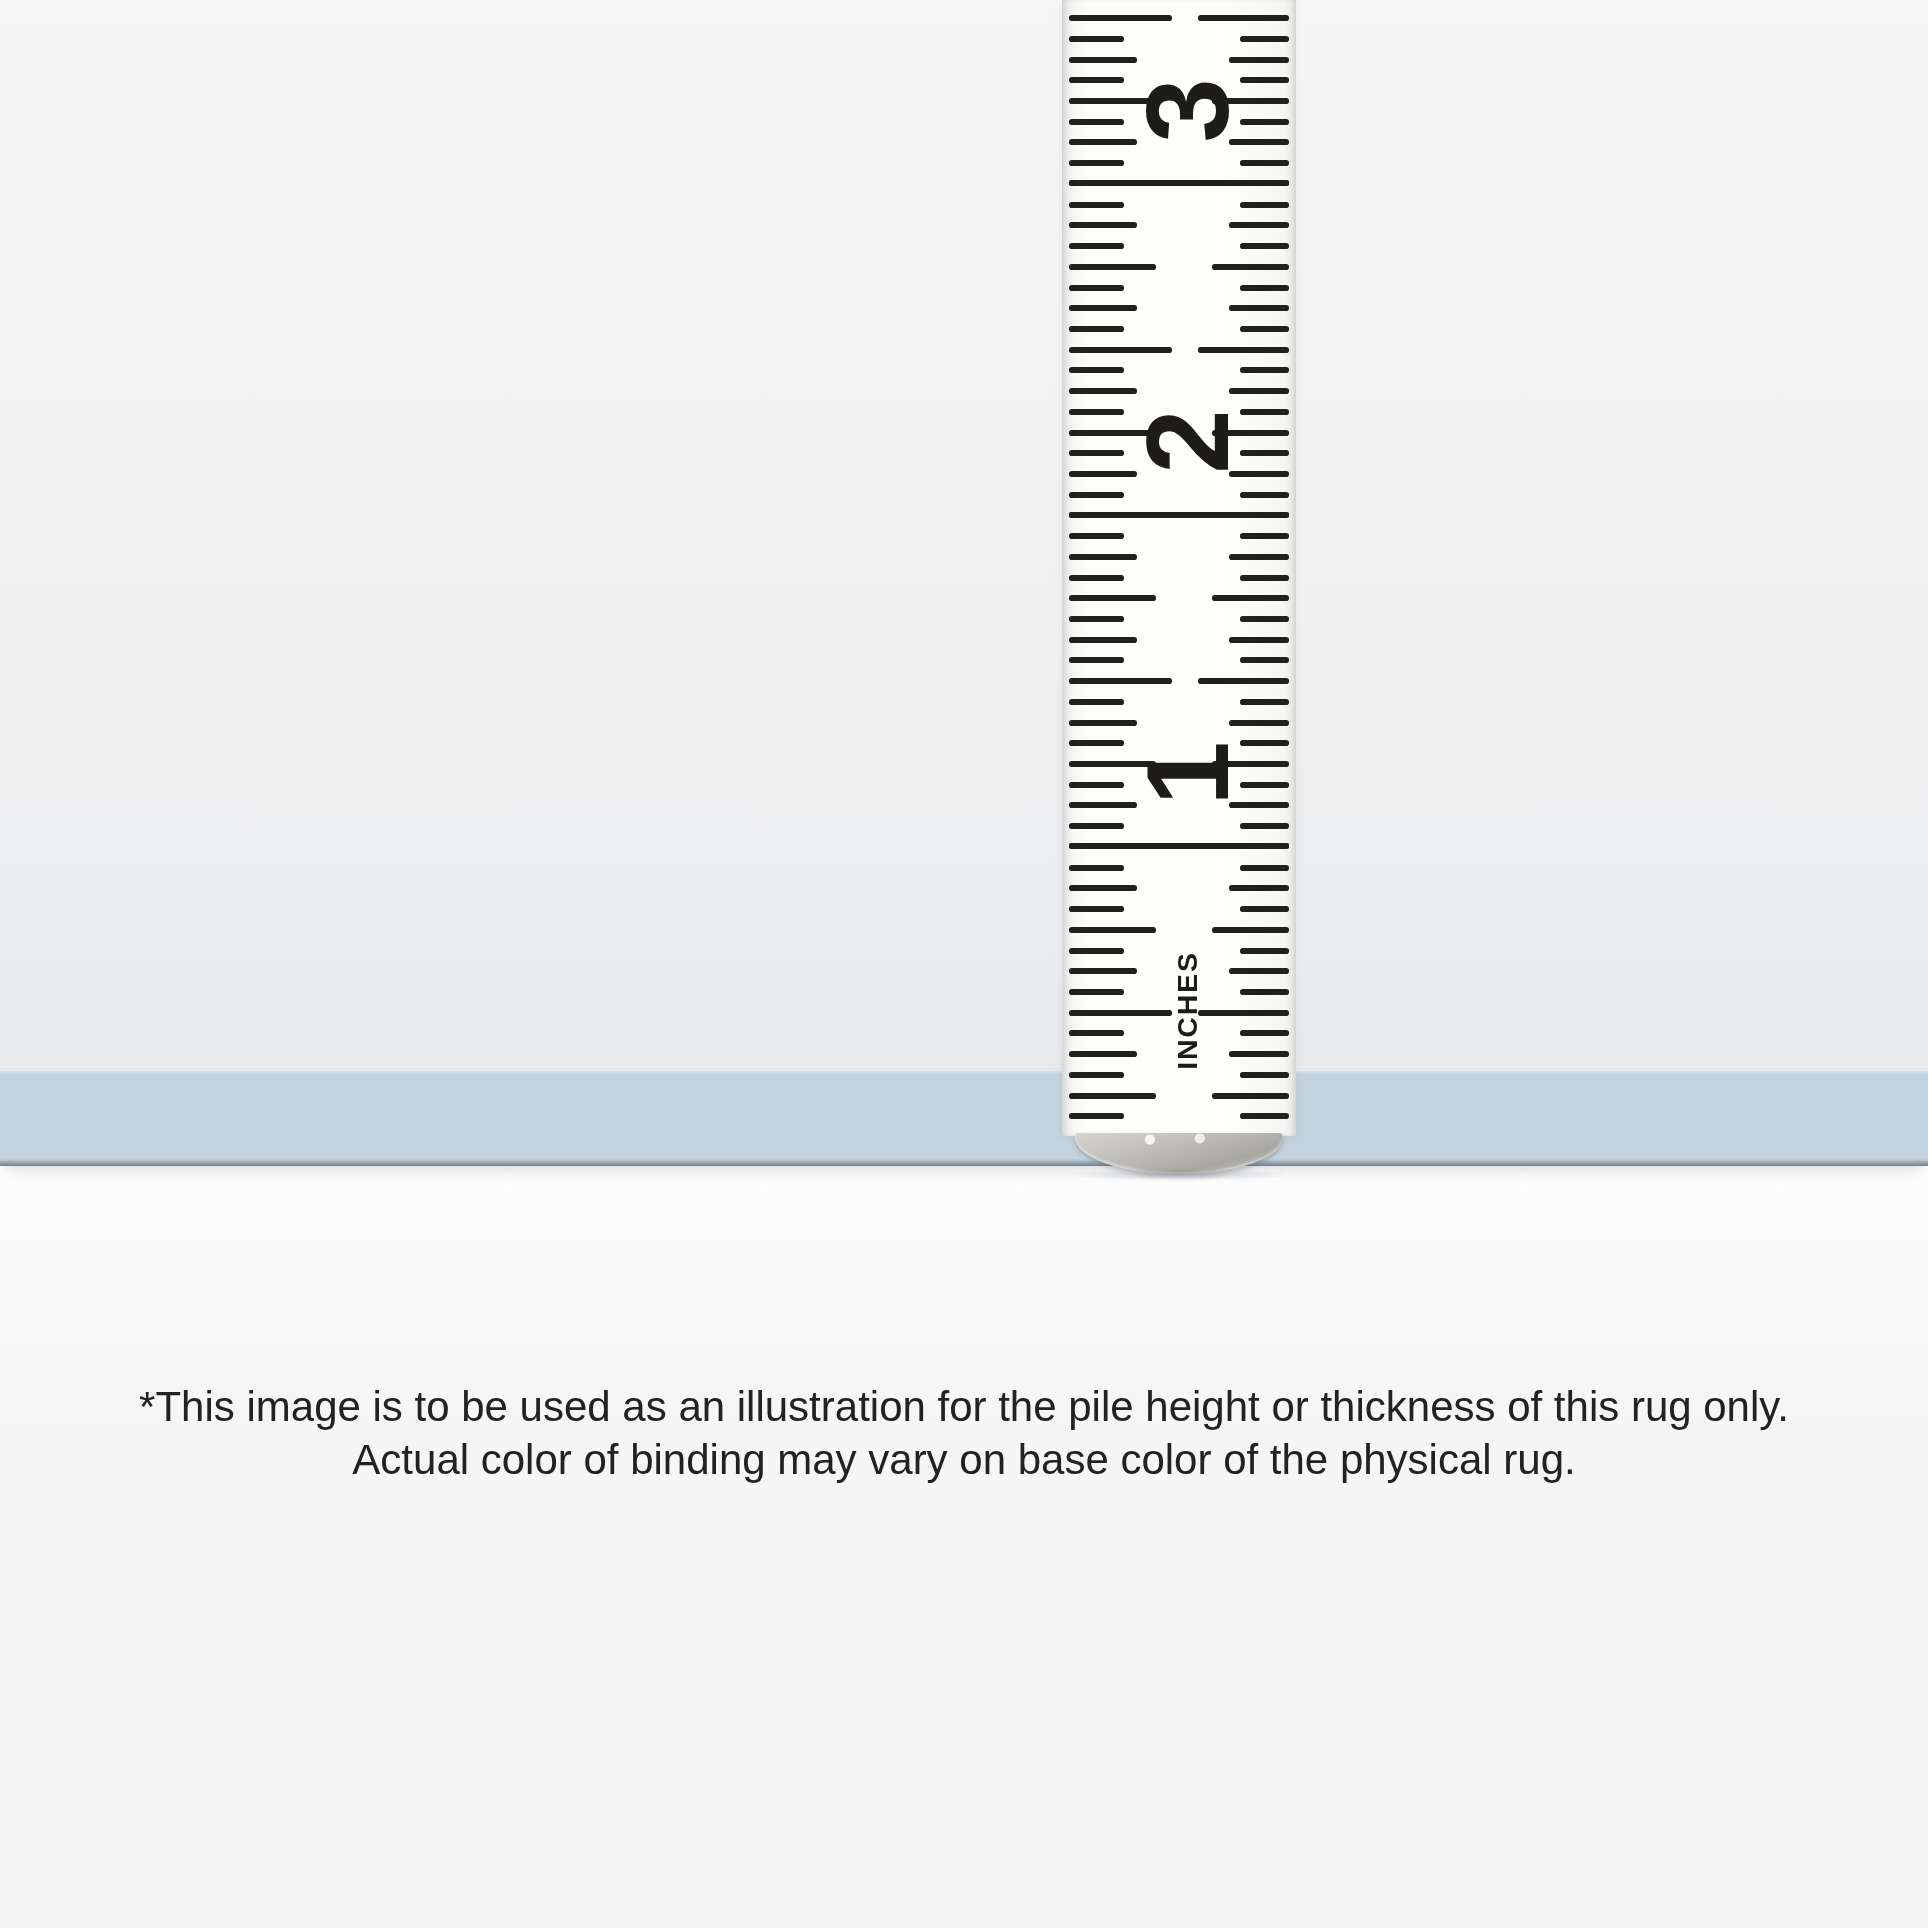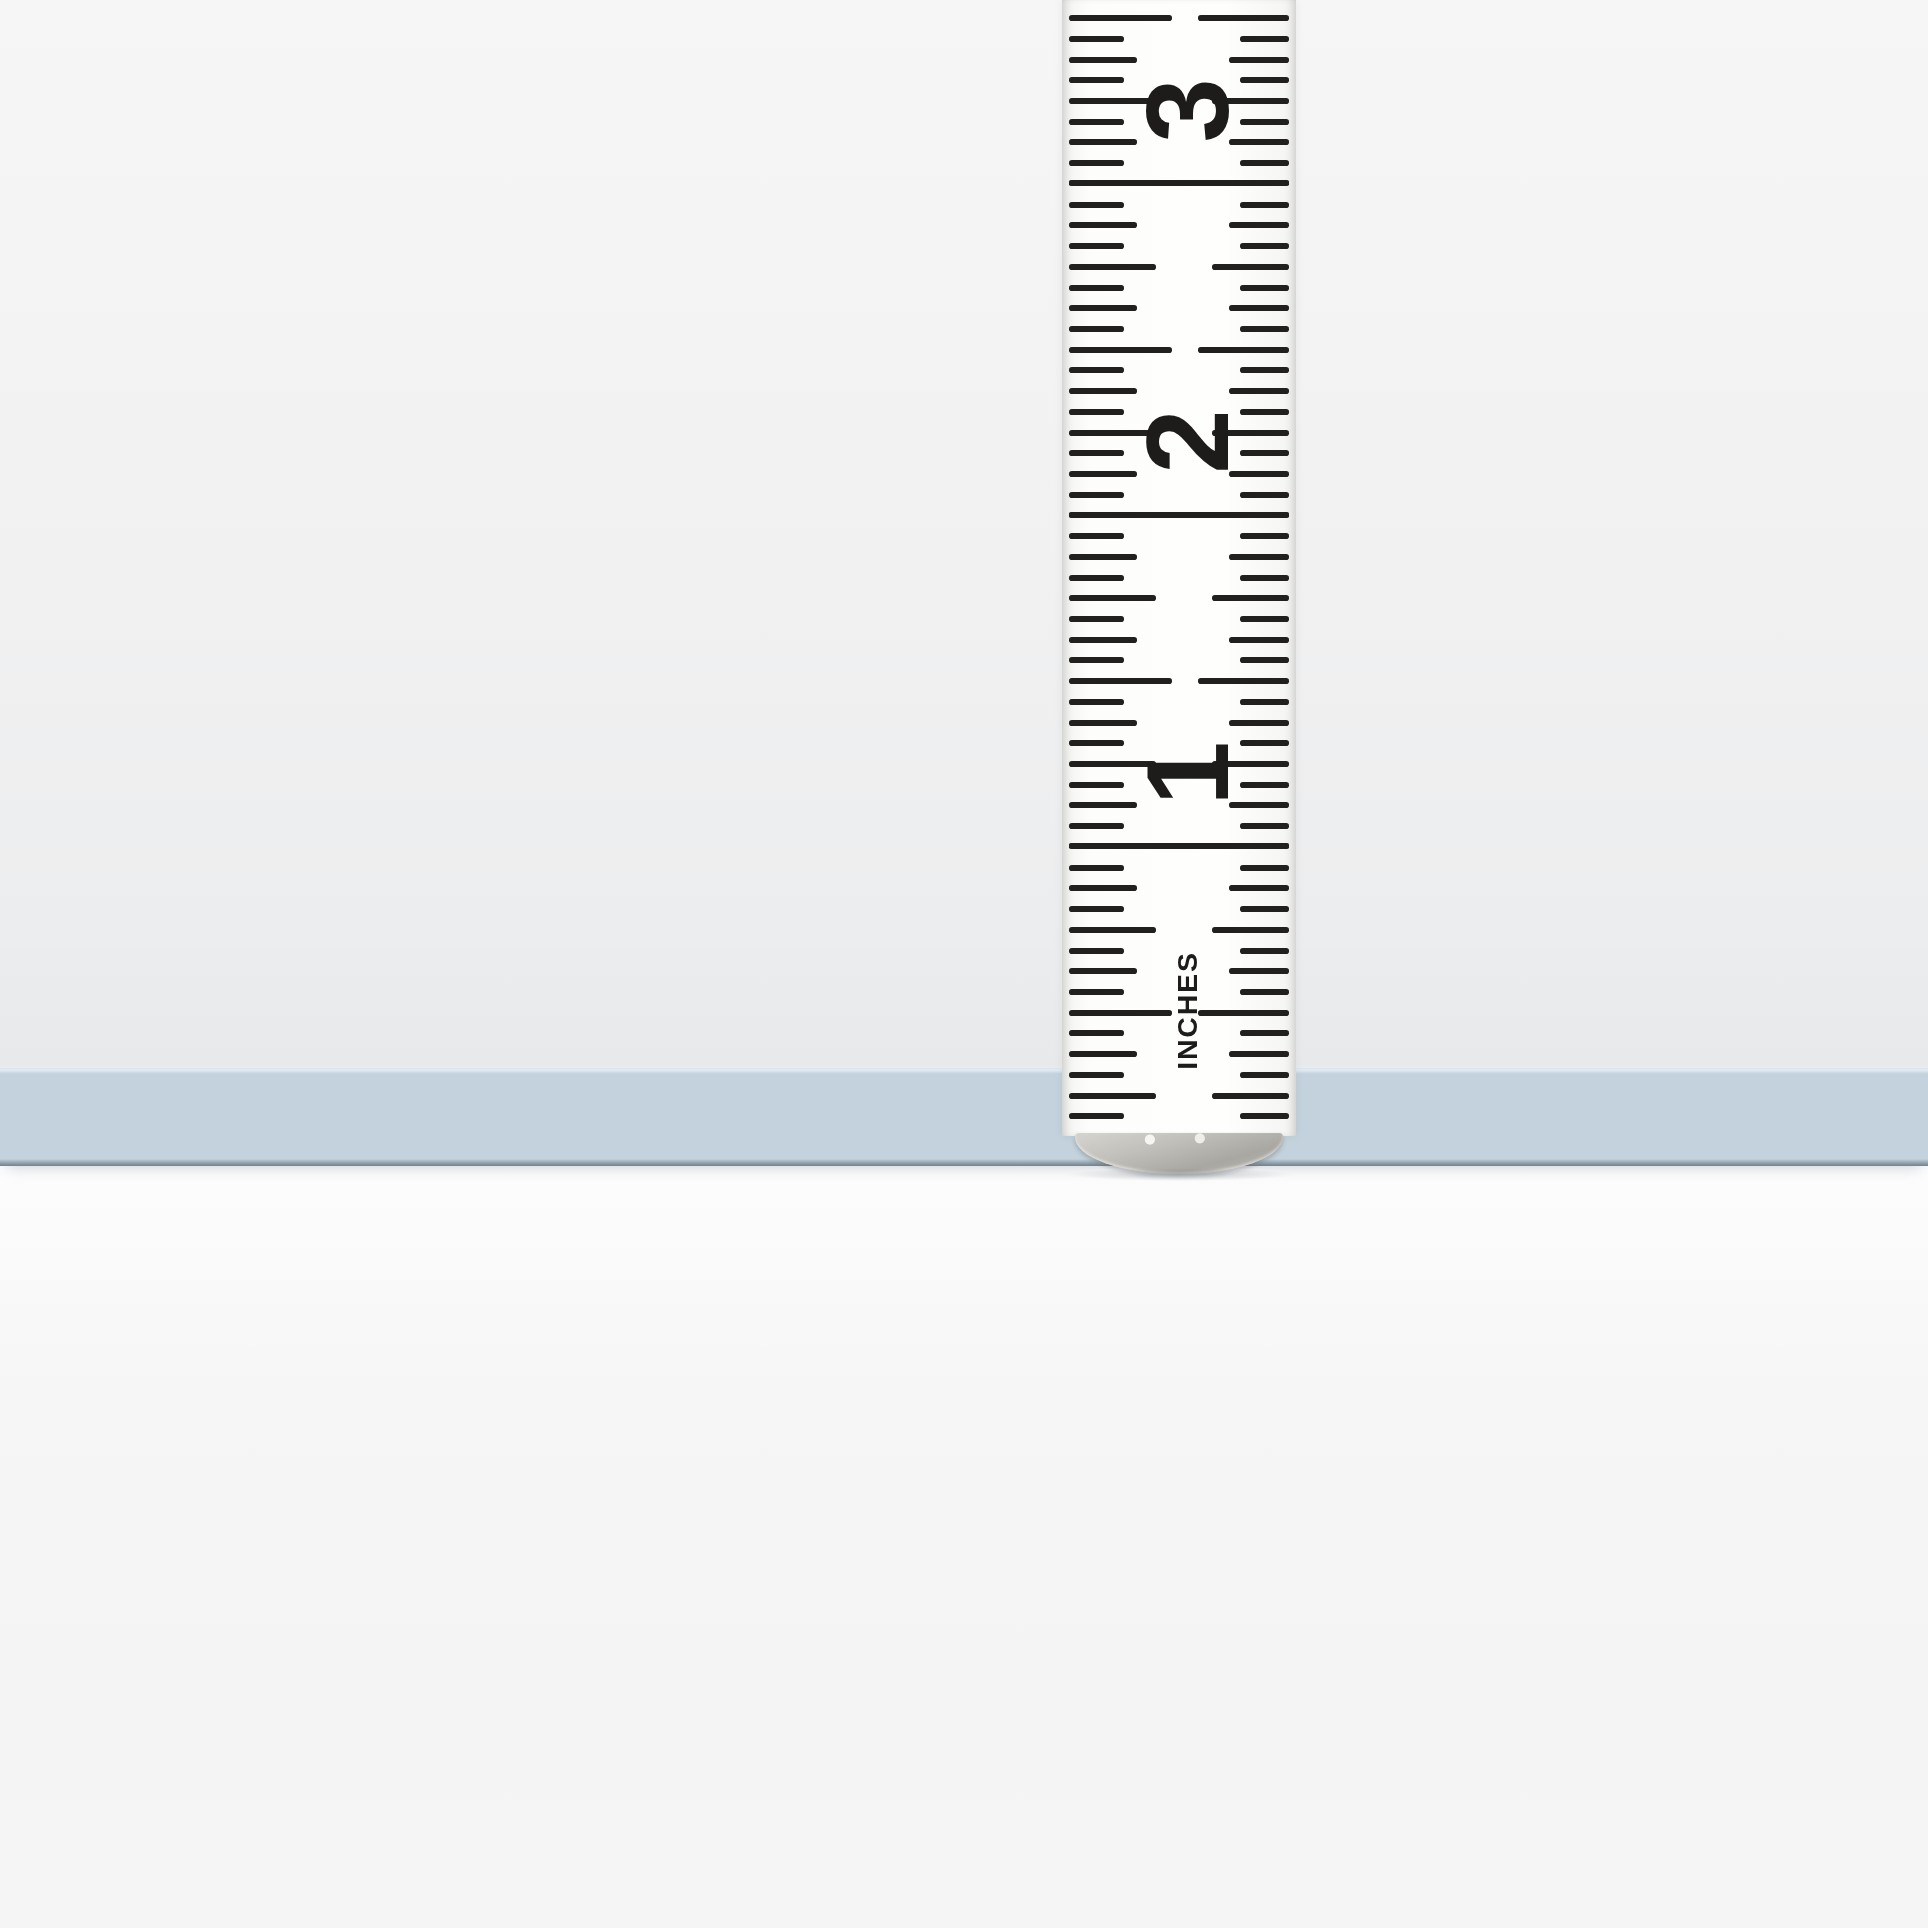--- a/index.html
+++ b/index.html
@@ -190,16 +190,18 @@
         <div class="tick" style="top: 15px; right: 7.3px; width: 91px;"></div>
         <div class="inch-num" style="left: 61px; top: 713px;">1</div>
         <div class="inch-num" style="left: 61px; top: 381px;">2</div>
         <div class="inch-num" style="left: 61px; top: 50px;">3</div>
       </div>
     <div class="end-cap"></div>
     <div class="cap-shadow"></div>
   </div>
 
   <div class="disclaimer">
+    <div>*This image is to be used as an illustration for the pile height or thickness of this rug only.</div>
+    <div>Actual color of binding may vary on base color of the physical rug.</div>
   </div>
 
 </div>
 
 
 </body></html>

